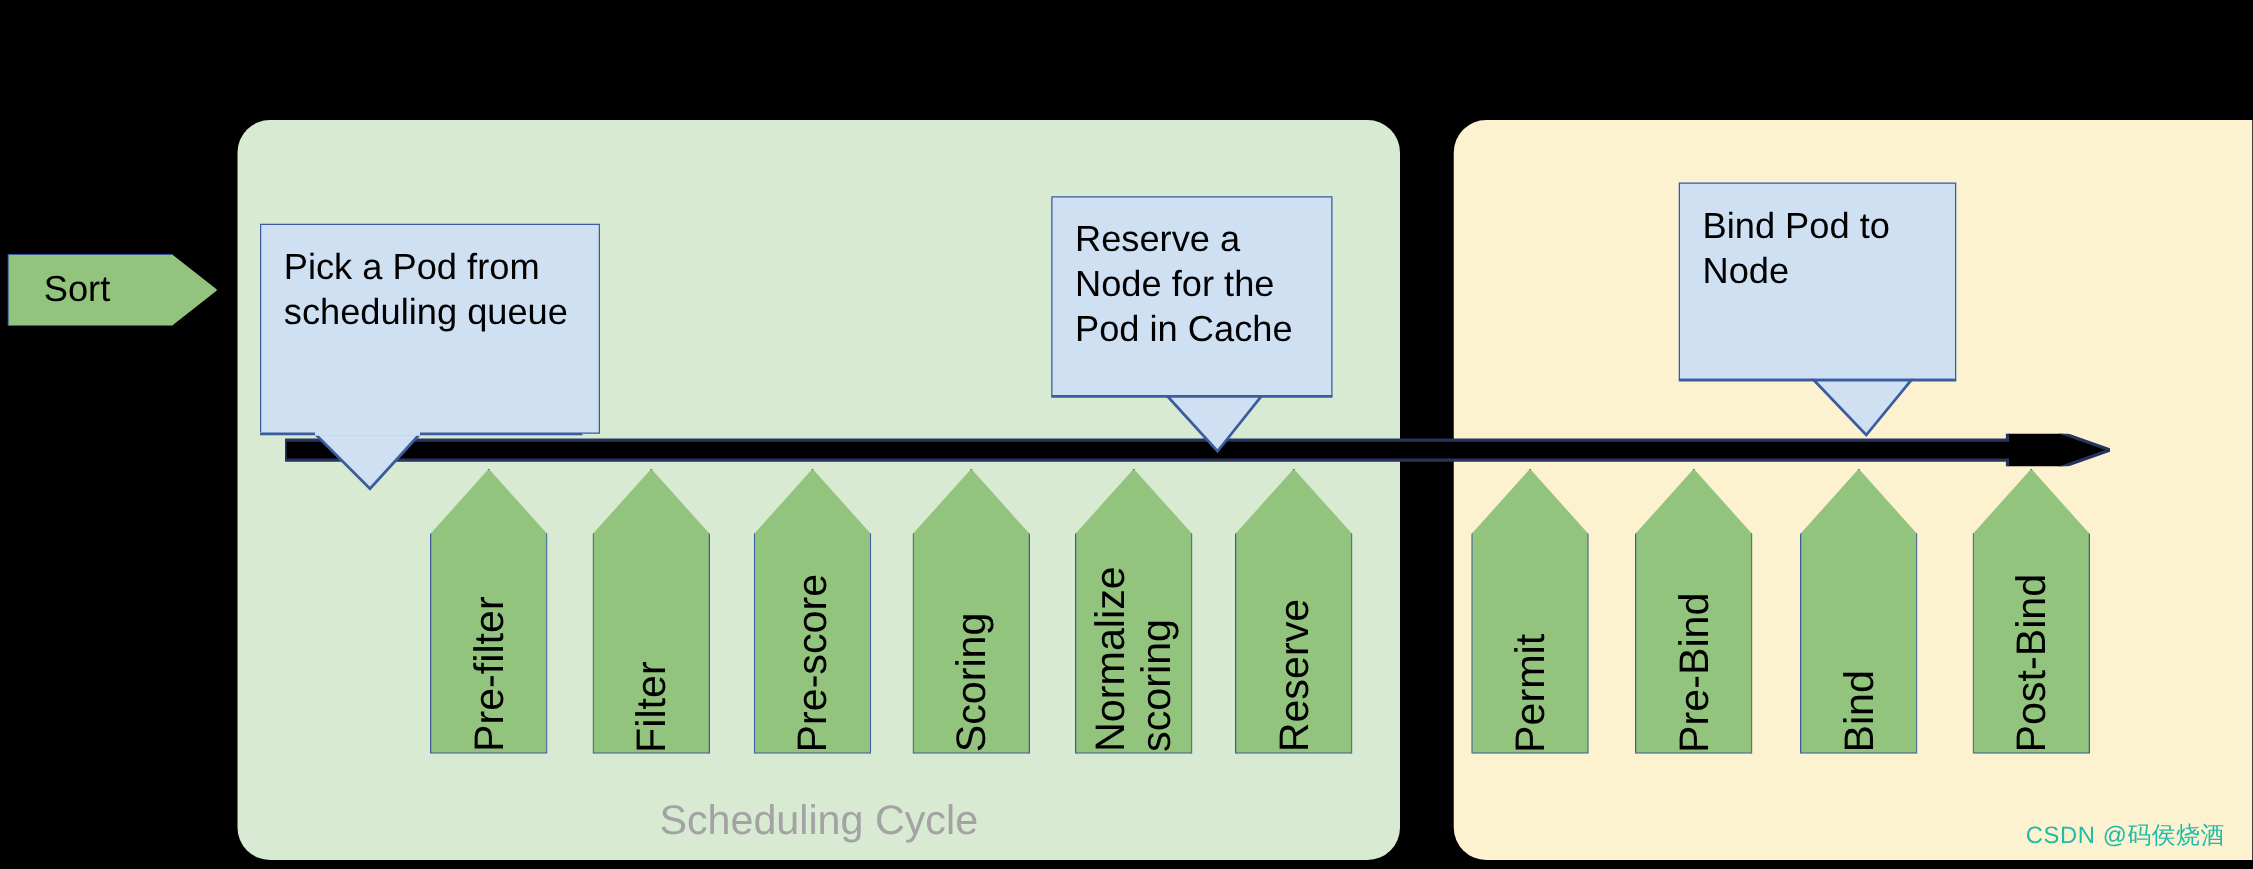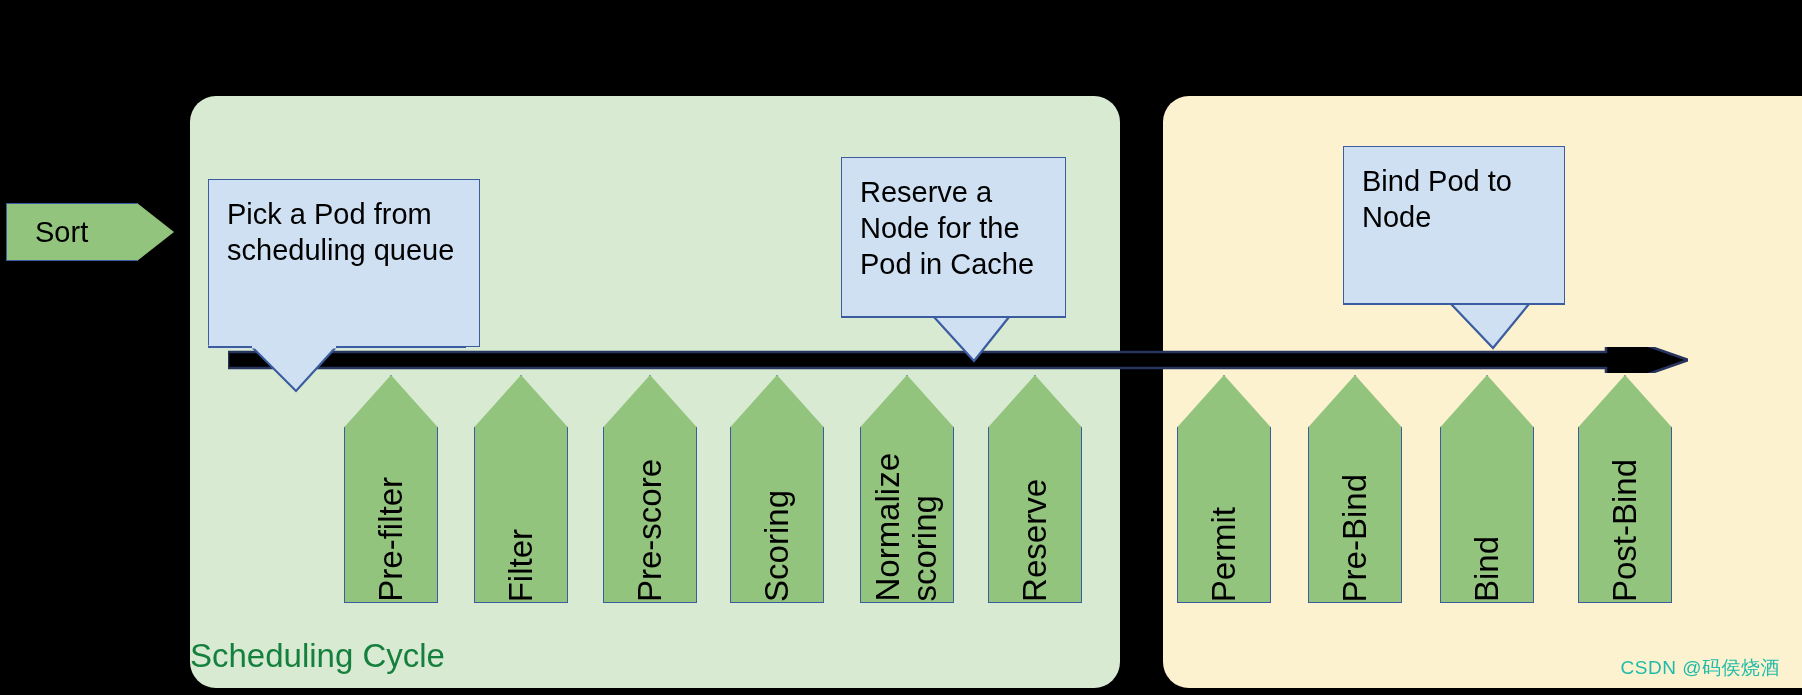--- a/index.html
+++ b/index.html
@@ -55,21 +55,21 @@
   .stage-arrow .vlabel{
     writing-mode:vertical-rl;transform:rotate(180deg);
     font-size:33px;color:#000;line-height:1.05;
     text-align:left;padding-bottom:10px;white-space:pre;
   }
   .stage-arrow.two-line .vlabel{line-height:1.12;}
 
   
   #sched-caption{
     position:absolute;left:190px;top:637px;width:930px;
-    text-align:left;font-size:33px;color:#15803d;
+    text-align:center;font-size:33px;color:#a3a3a3;
   }
 
   
   #watermark{
     position:absolute;right:22px;bottom:14px;
     font-size:19px;color:#14b8a6;opacity:.95;letter-spacing:.5px;
   }
 </style>
 </head>
 <body>

